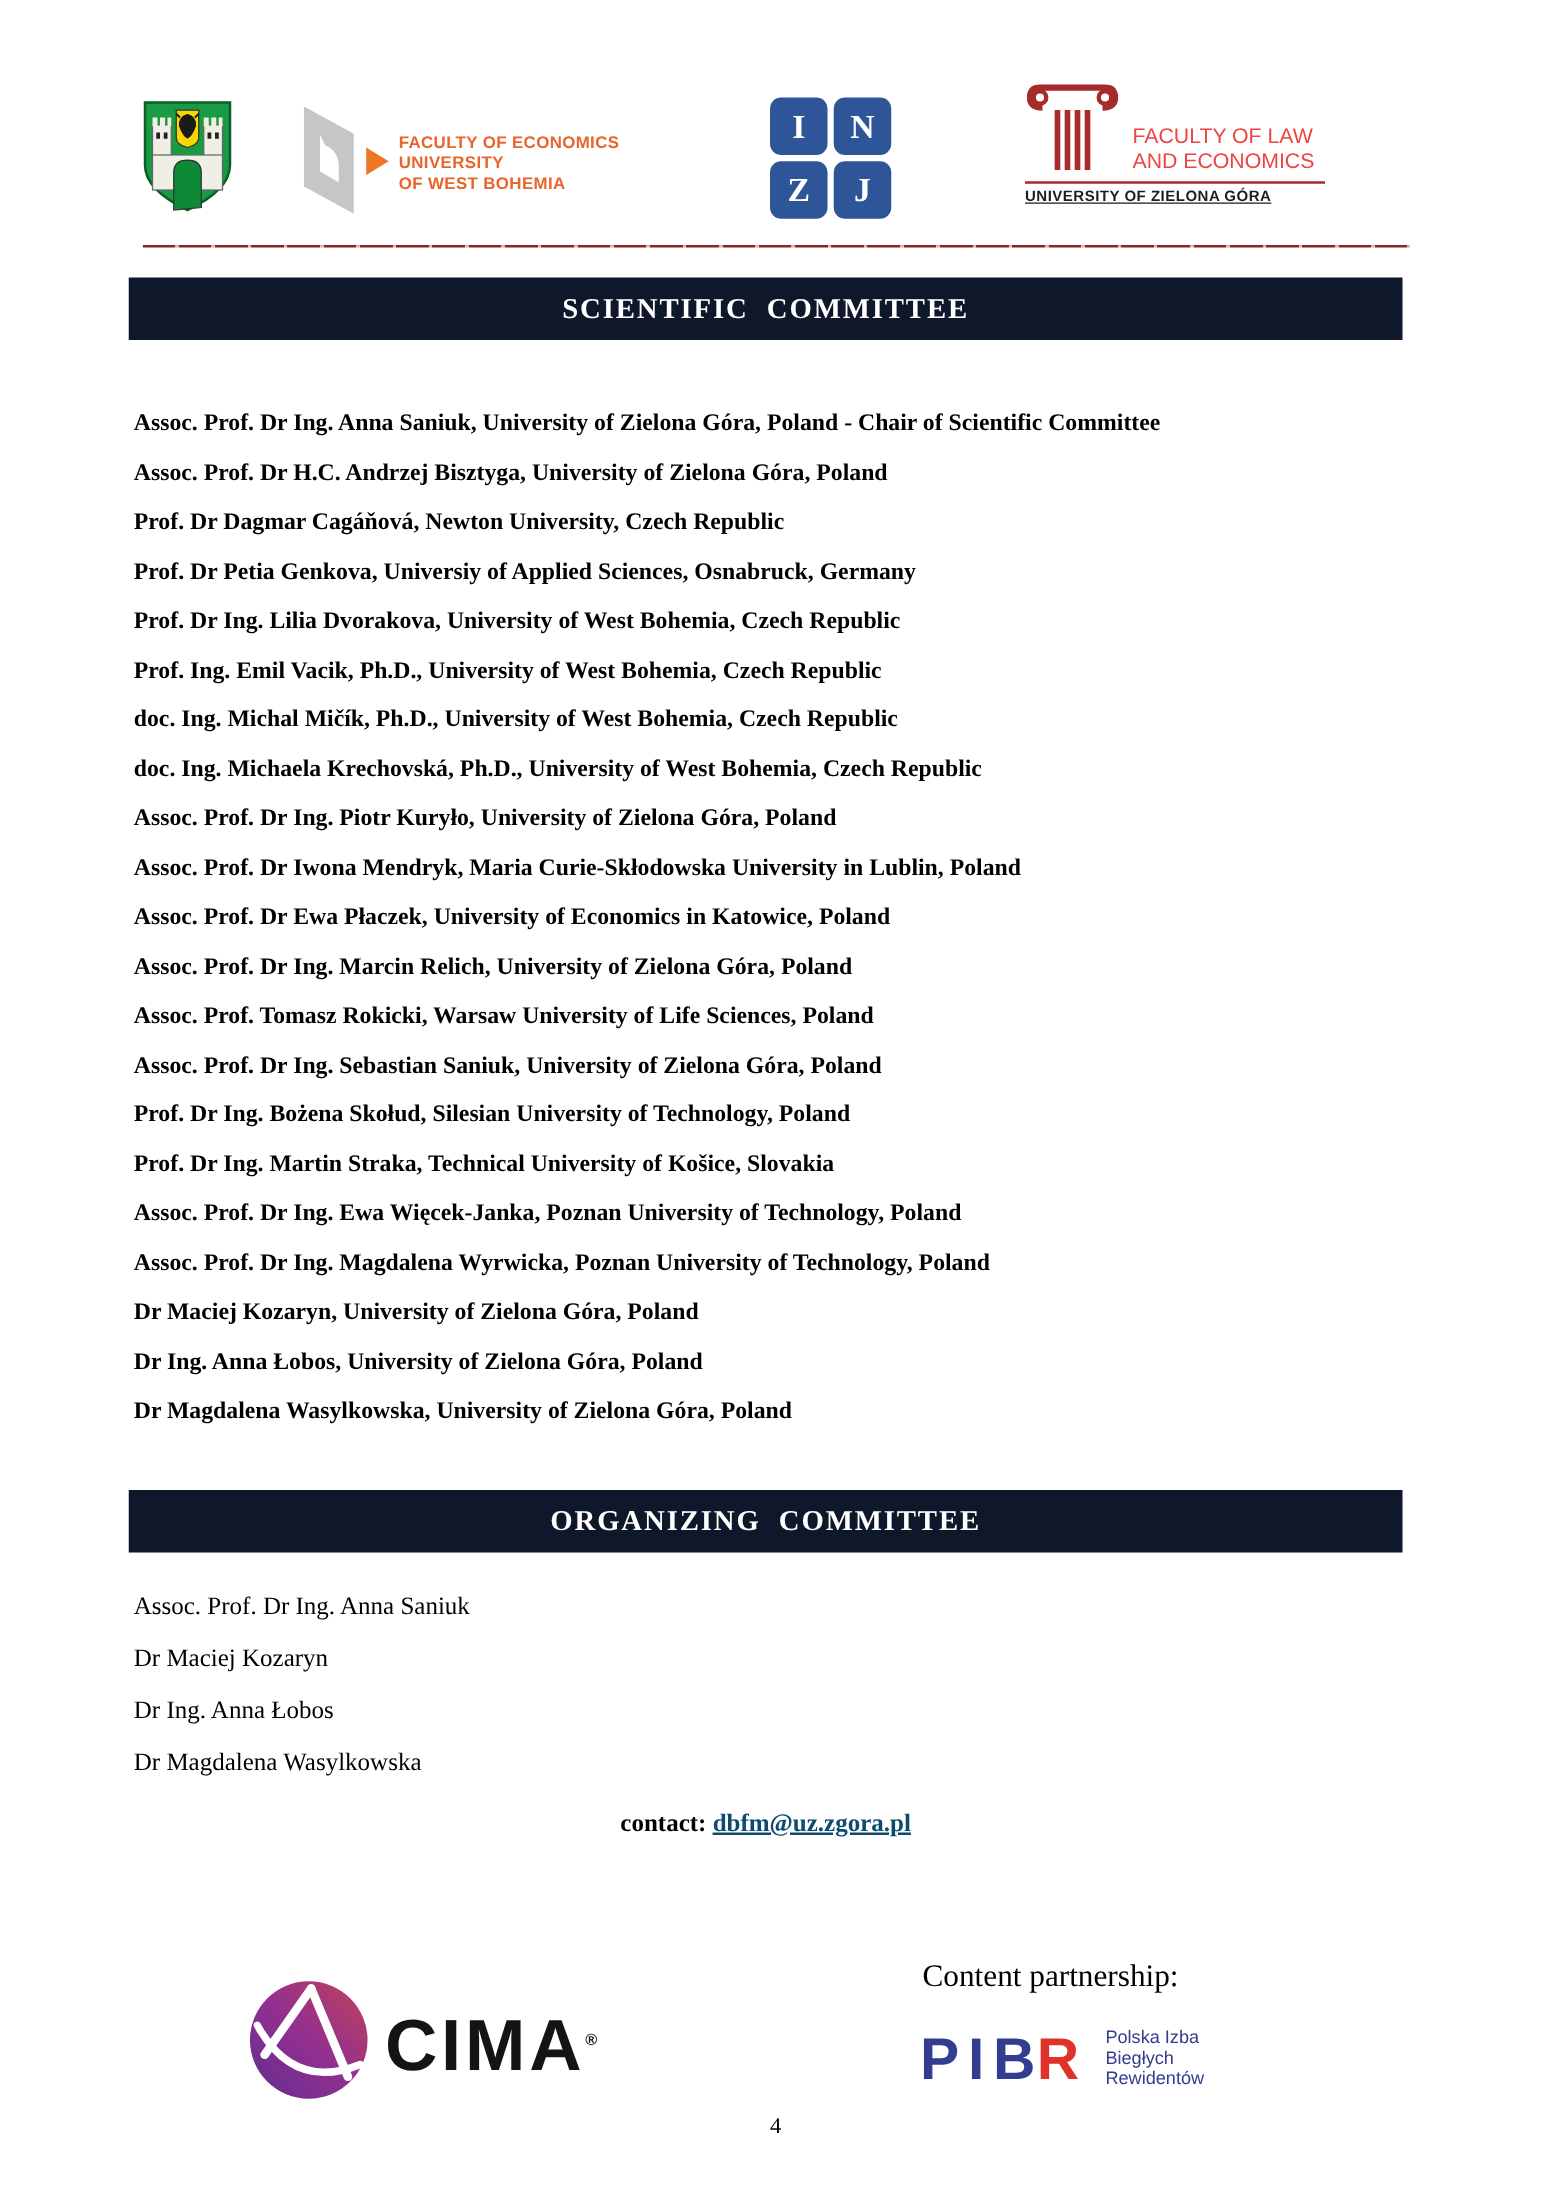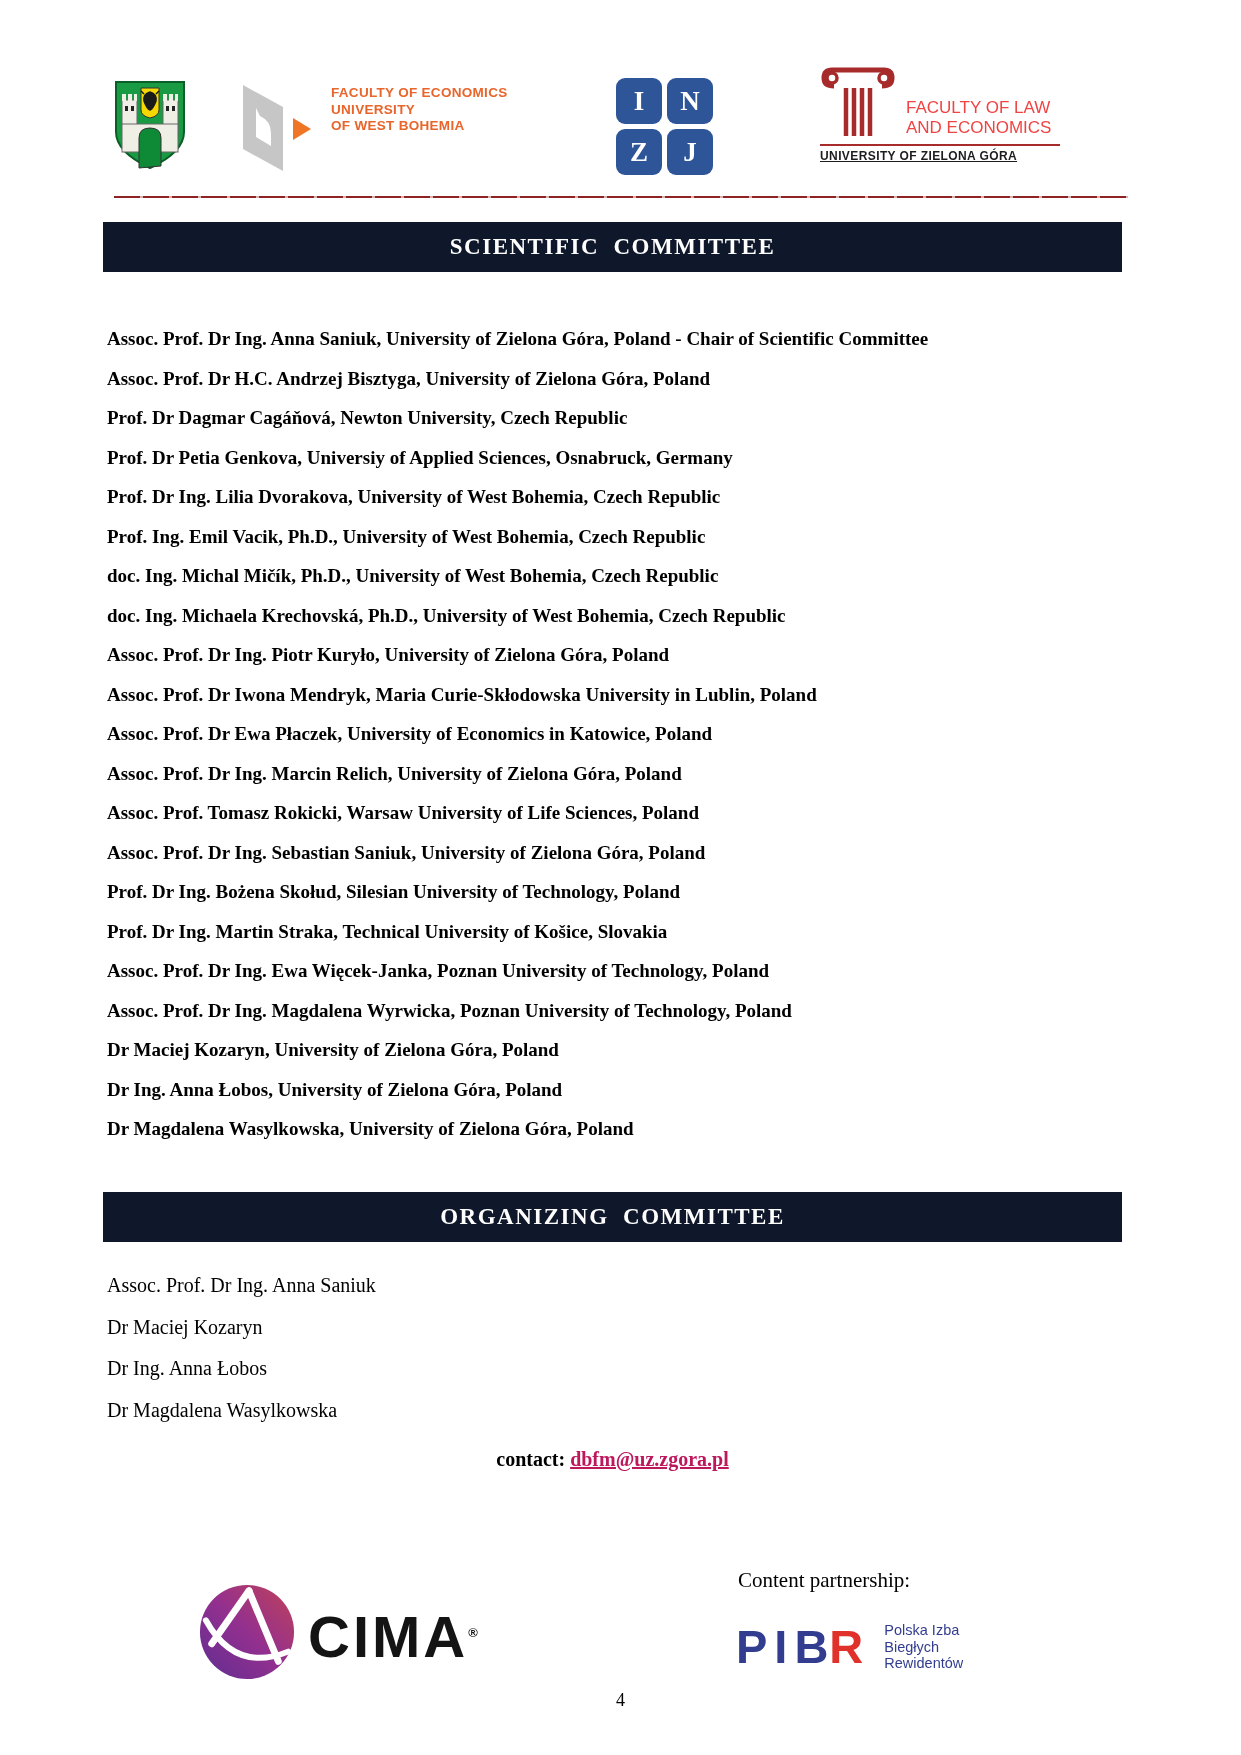--- a/index.html
+++ b/index.html
@@ -1,21 +1,21 @@
 <!DOCTYPE html>
 <html><head>
 <meta charset="utf-8">
 <style>
   html,body{margin:0;padding:0;background:#ffffff;}
   .page{position:relative;width:1241px;height:1755px;background:#ffffff;overflow:hidden;
         font-family:"Liberation Serif", serif;color:#000;}
 
   
   .crest{position:absolute;left:113px;top:80px;}
-  .uwb{position:absolute;left:243px;top:85px;display:flex;align-items:flex-start;gap:12px;}
+  .uwb{position:absolute;left:243px;top:85px;display:flex;align-items:center;gap:0;}
   .uwb-text{font-family:"Liberation Sans",sans-serif;font-weight:bold;color:#E8652B;
             font-size:13.5px;line-height:16.5px;letter-spacing:.3px;}
   .inzj{position:absolute;left:616px;top:78px;display:grid;grid-template-columns:46px 46px;
         grid-template-rows:46px 46px;gap:5px;}
   .inzj-tile{background:#2E5597;border-radius:9px;color:#fff;display:flex;align-items:center;
              justify-content:center;font-family:"Liberation Serif",serif;font-weight:bold;font-size:27px;}
   .law{position:absolute;left:820px;top:66px;width:240px;}
   .law-top{display:flex;align-items:flex-end;gap:10px;}
   .law-lines{font-family:Liberation Sans, sans-serif;color:#ef4444;font-size:17px;line-height:20px;
              padding-bottom:4px;}
@@ -34,28 +34,28 @@
   .banner.org{top:1192px;}
 
   
   .sci-list{position:absolute;left:107px;top:319px;width:1060px;
             font-weight:bold;font-size:19px;line-height:39.5px;white-space:nowrap;}
   .org-list{position:absolute;left:107px;top:1265px;width:1060px;
             font-weight:normal;font-size:20px;line-height:41.5px;white-space:nowrap;}
 
   .contact{position:absolute;left:103px;top:1448px;width:1019px;text-align:center;
            font-weight:bold;font-size:20px;}
-  .contact a{color:#be185d;text-decoration:underline;}
+  .contact a{color:#0c4a6e;text-decoration:underline;}
 
   
   .cima{position:absolute;left:198px;top:1583px;display:flex;align-items:center;}
   .cima-word{font-family:"Liberation Sans",sans-serif;font-weight:bold;font-size:58px;
              letter-spacing:3px;color:#141414;margin-left:12px;position:relative;top:2px;}
   .cima-reg{font-family:"Liberation Sans",sans-serif;font-size:13px;vertical-align:super;color:#141414;}
-  .partner-label{position:absolute;left:738px;top:1568px;font-size:21px;}
+  .partner-label{position:absolute;left:738px;top:1568px;font-size:25px;}
   .pibr{position:absolute;left:736px;top:1622px;display:flex;align-items:center;gap:14px;}
   .pibr-letters{font-family:"Liberation Sans",sans-serif;font-weight:bold;font-size:47px;
                 letter-spacing:7px;color:#333D8F;line-height:47px;}
   .pibr-letters .r{color:#E0312B;margin-left:-6px;}
   .pibr-name{font-family:"Liberation Sans",sans-serif;color:#333D8F;font-size:14.5px;line-height:16.5px;}
   .pagenum{position:absolute;left:0;top:1690px;width:1241px;text-align:center;font-size:18px;}
 </style>
 </head>
 <body>
 

